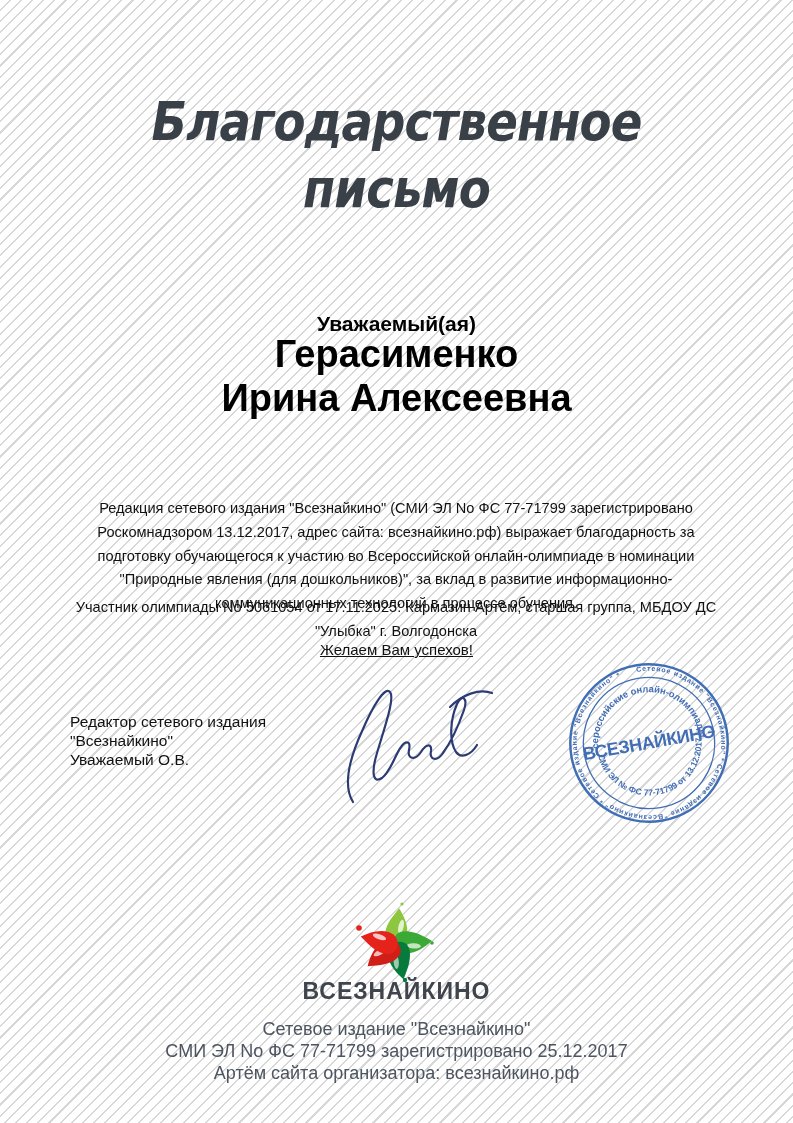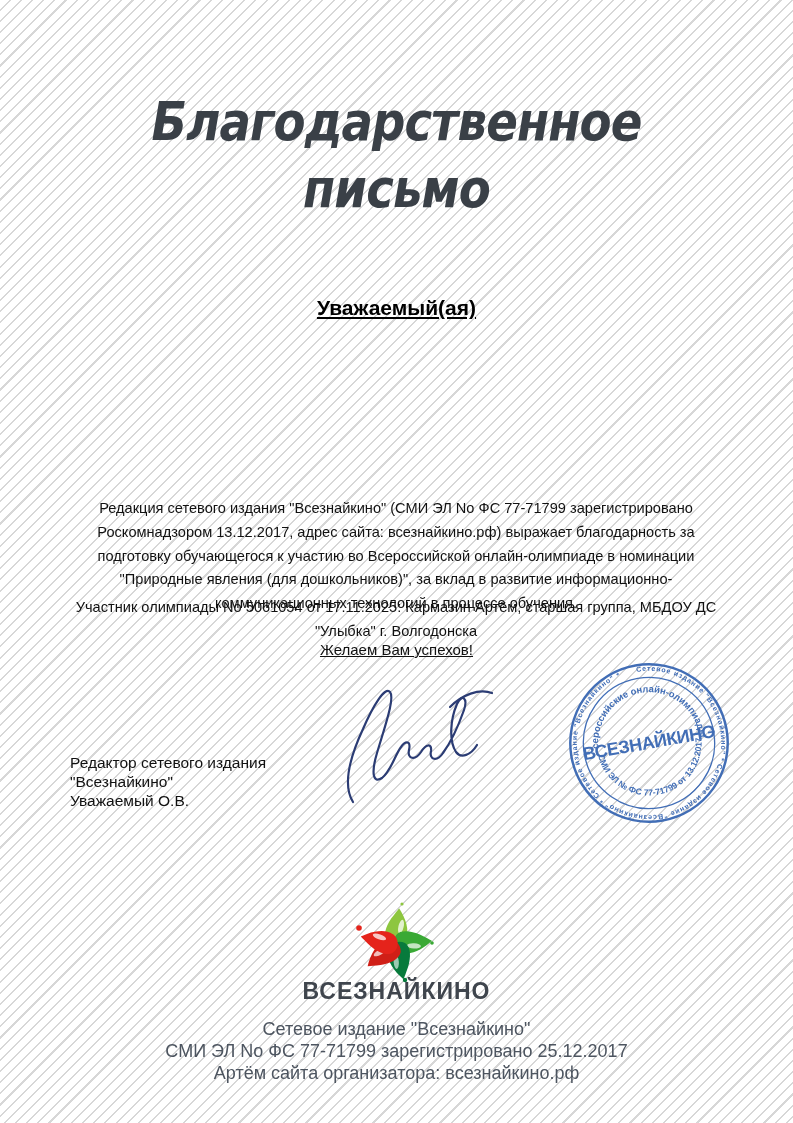--- a/index.html
+++ b/index.html
@@ -25,25 +25,24 @@
     font-style: italic;
     font-weight: bold;
     font-size: 53px;
     line-height: 67px;
     color: #3a4047;
     letter-spacing: -1px;
     transform: scaleX(0.88);
     transform-origin: center;
   }
   .greeting {
-    top: 296px;
+    top: 312px;
     font-size: 21px;
     font-weight: bold;
     color: #000000;
-    text-decoration: underline;
   }
   .recipient {
     top: 332px;
     font-size: 38px;
     font-weight: bold;
     line-height: 44px;
     color: #000000;
   }
   .roleorg {
     top: 442px;
@@ -68,21 +67,21 @@
     line-height: 23.8px;
     text-align: center;
     margin: 0;
   }
   .wish {
     top: 641px;
     font-size: 15px;
     text-decoration: underline;
   }
   .signer {
-    top: 754px;
+    top: 713px;
     left: 70px;
     font-size: 15.5px;
     line-height: 18.8px;
     text-align: left;
   }
   .signature-svg { left: 330px; top: 665px; }
   .stamp-svg    { left: 567px; top: 661px; opacity: 0.96; }
   .star-svg     { left: 346px; top: 894px; }
   .logo-text {
     top: 978px;
@@ -107,20 +106,24 @@
 
 <div class="page">
 
   <h1 class="abs ctr title" style="margin:0; font-weight:bold;">
     <span>Благодарственное</span><br>
     <span>письмо</span>
   </h1>
 
   <div class="abs ctr greeting">Уважаемый(ая)</div>
 
+  <div class="abs ctr recipient">
+    <div>Герасименко</div>
+    <div>Ирина Алексеевна</div>
+  </div>
 
 
   <p class="abs bodytext">Редакция сетевого издания "Всезнайкино" (СМИ ЭЛ No ФС 77-71799 зарегистрировано Роскомнадзором 13.12.2017, адрес сайта: всезнайкино.рф) выражает благодарность за подготовку обучающегося к участию во Всероссийской онлайн-олимпиаде в номинации "Природные явления (для дошкольников)", за вклад в развитие информационно-коммуникационных технологий в процессе обучения.</p>
 
   <p class="abs participant">Участник олимпиады No 5061054 от 17.11.2025: Кармазин Артём, старшая группа, МБДОУ ДС "Улыбка" г. Волгодонска</p>
 
   <div class="abs ctr wish">Желаем Вам успехов!</div>
 
   <div class="abs signer">
     <div>Редактор сетевого издания</div>

